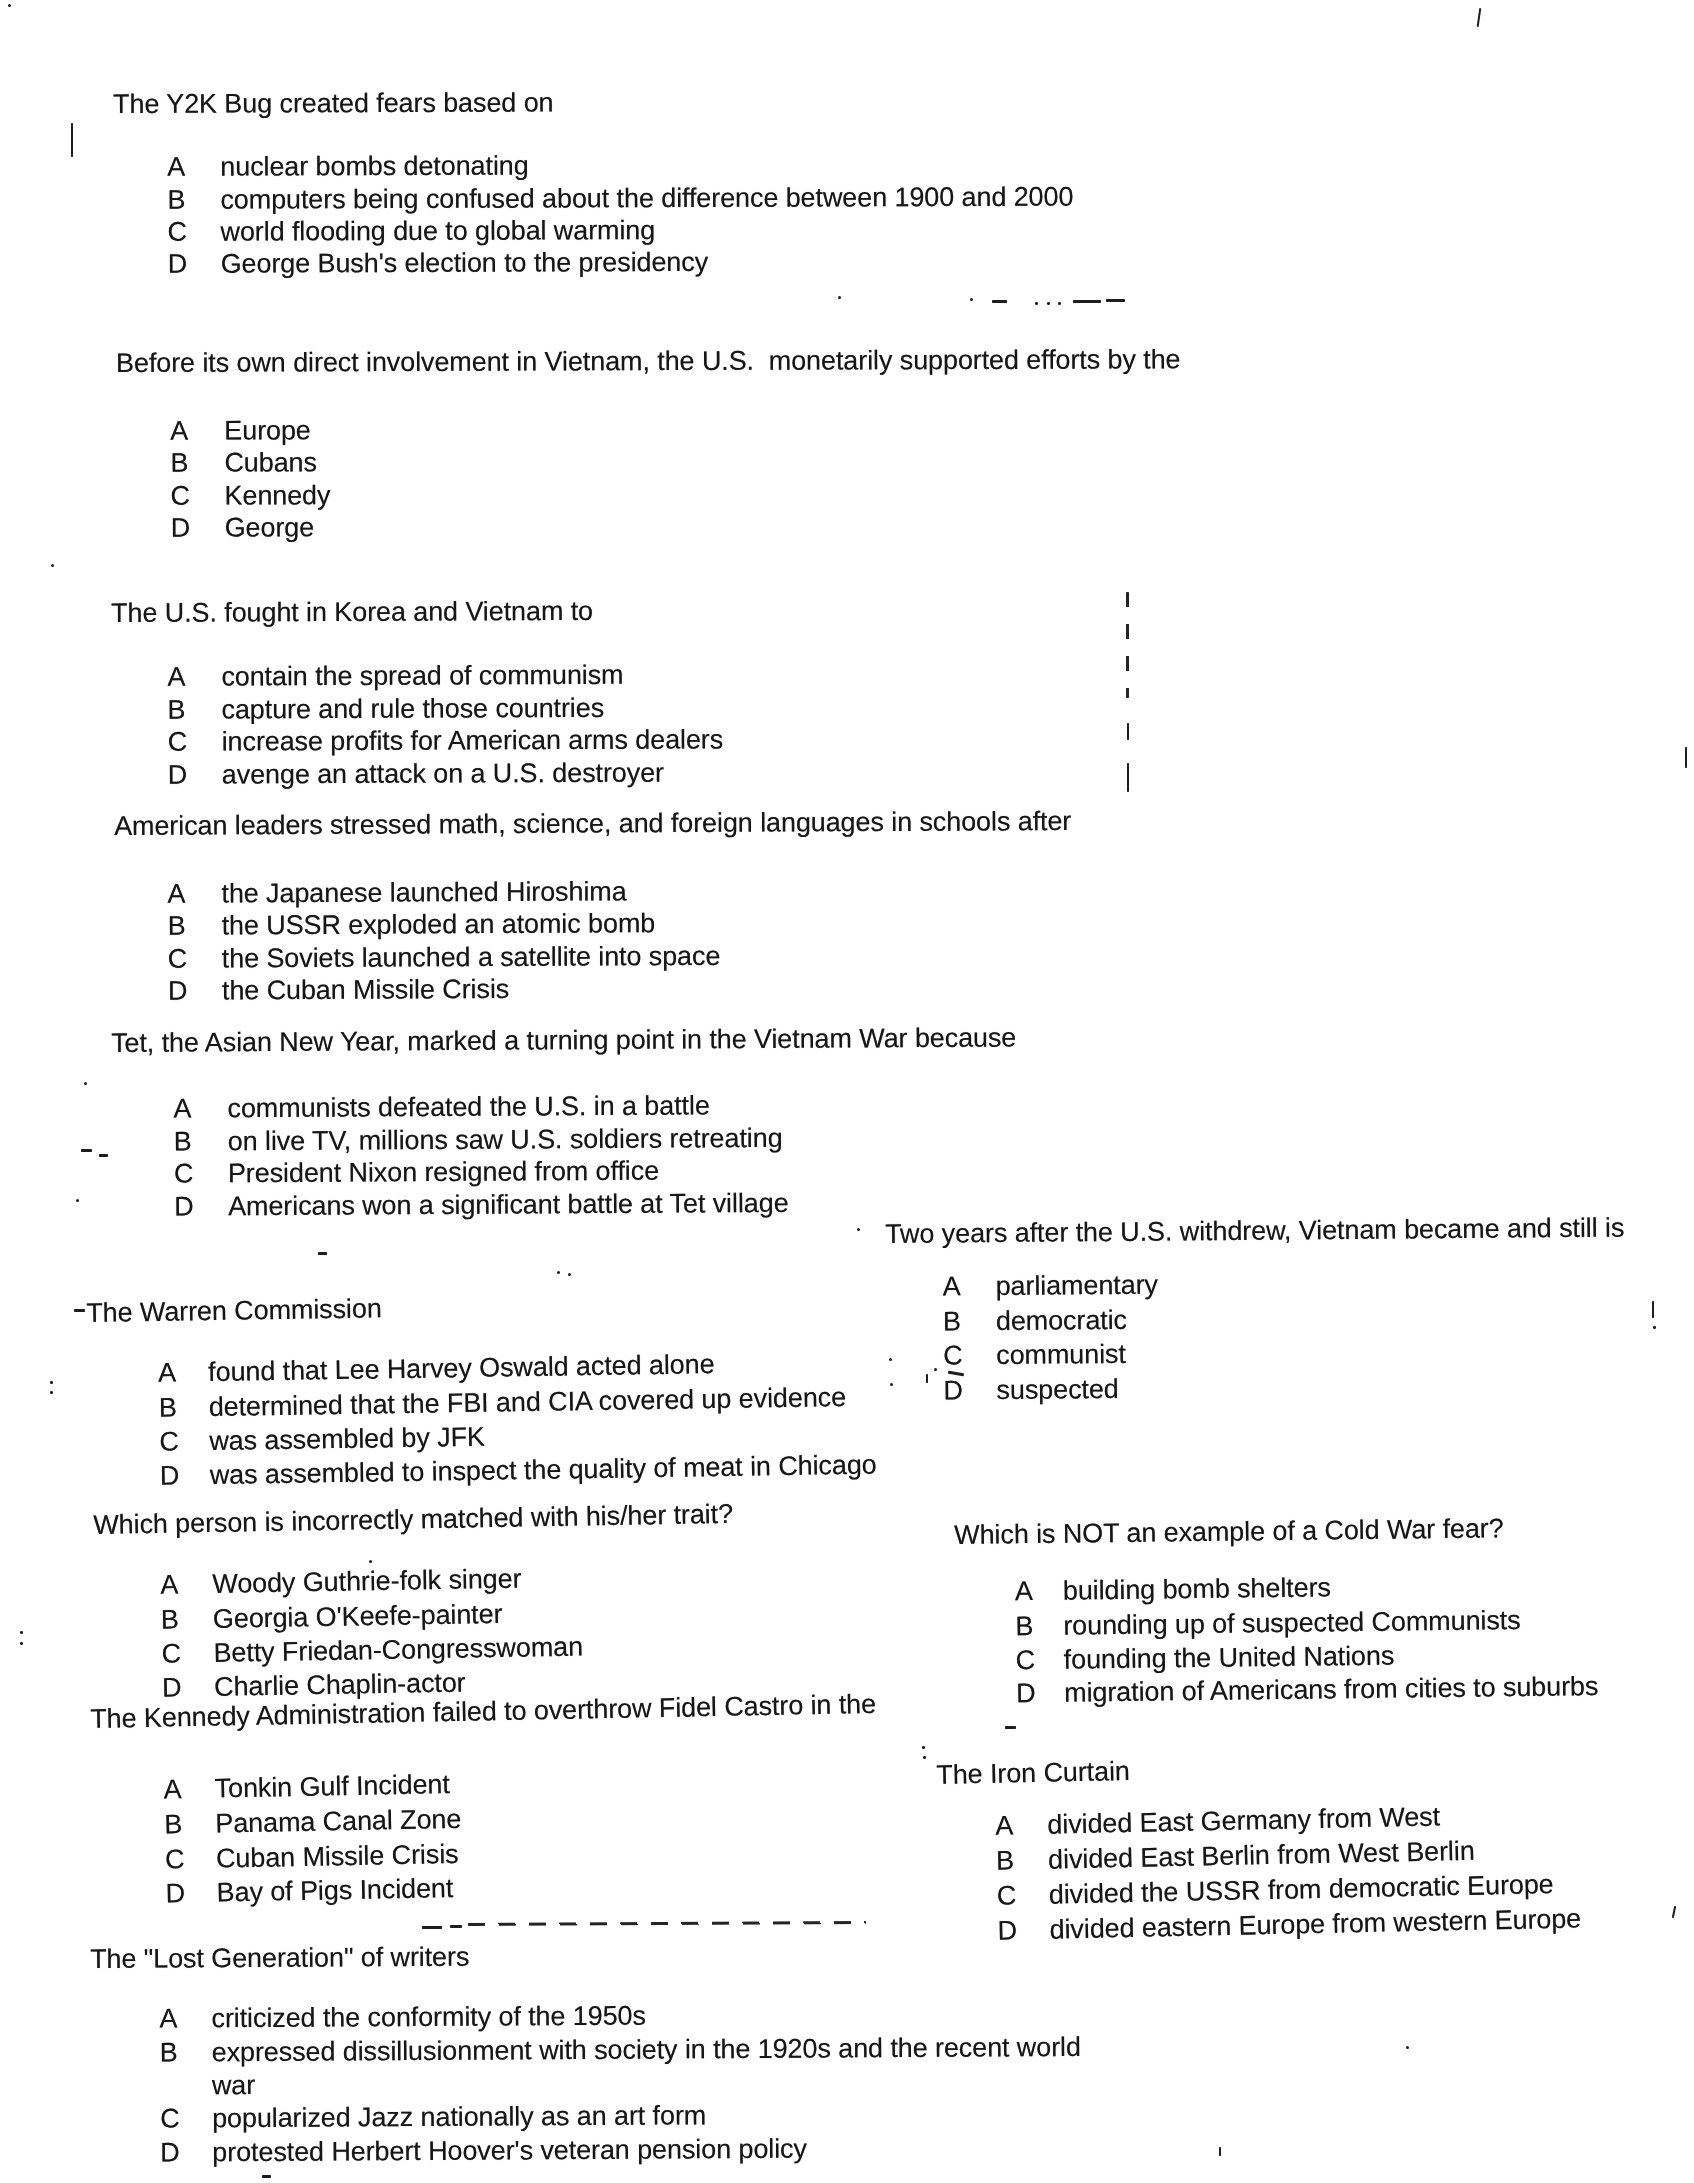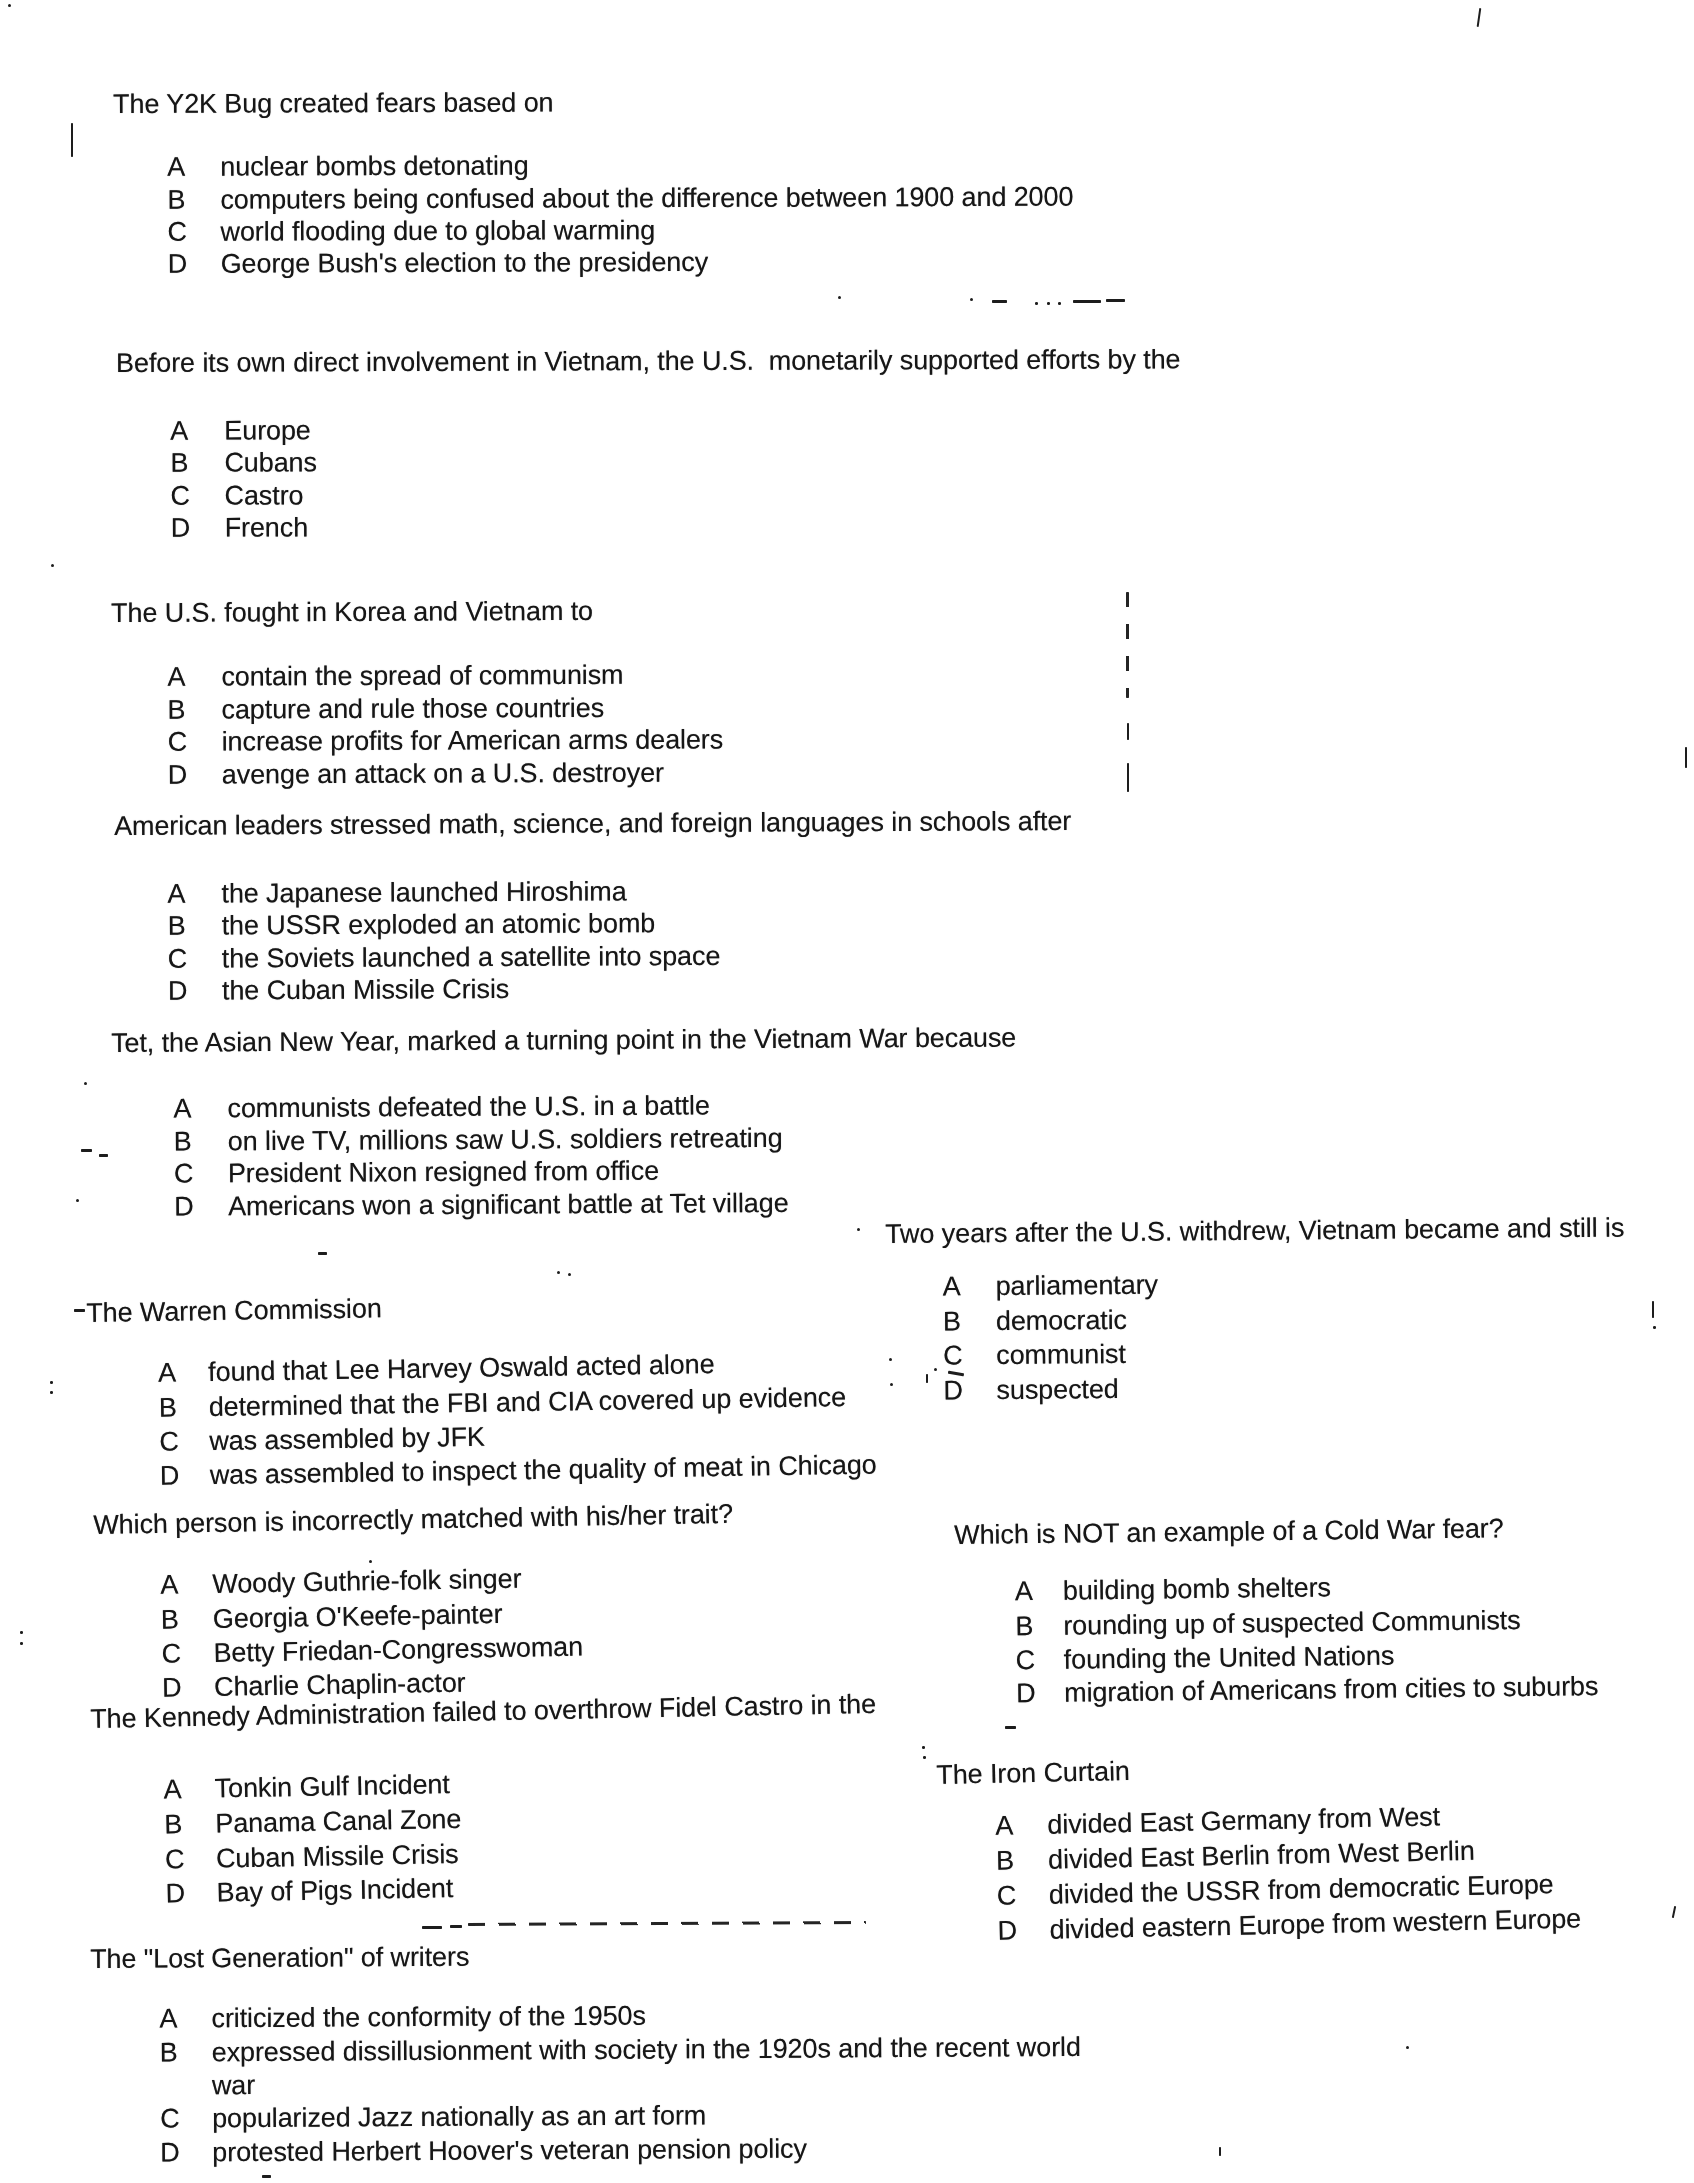--- a/index.html
+++ b/index.html
@@ -81,27 +81,27 @@
       </div>
       <div class="opt" style="left: 54px; top: 100px;">
         <span class="letter" style="width: 54px;">B</span>
         <span class="lines">
           <div class="optline">Cubans</div>
         </span>
       </div>
       <div class="opt" style="left: 54px; top: 133px;">
         <span class="letter" style="width: 54px;">C</span>
         <span class="lines">
-          <div class="optline">Castro</div>
+          <div class="optline">Kennedy</div>
         </span>
       </div>
       <div class="opt" style="left: 54px; top: 165px;">
         <span class="letter" style="width: 54px;">D</span>
         <span class="lines">
-          <div class="optline">French</div>
+          <div class="optline">George</div>
         </span>
       </div>
     </section>
     <section class="q" style="left: 111px; top: 597px; transform: rotate(-0.25deg);">
       <div class="stem">The U.S. fought in Korea and Vietnam to</div>
       <div class="opt" style="left: 56px; top: 64px;">
         <span class="letter" style="width: 54px;">A</span>
         <span class="lines">
           <div class="optline">contain the spread of communism</div>
         </span>

